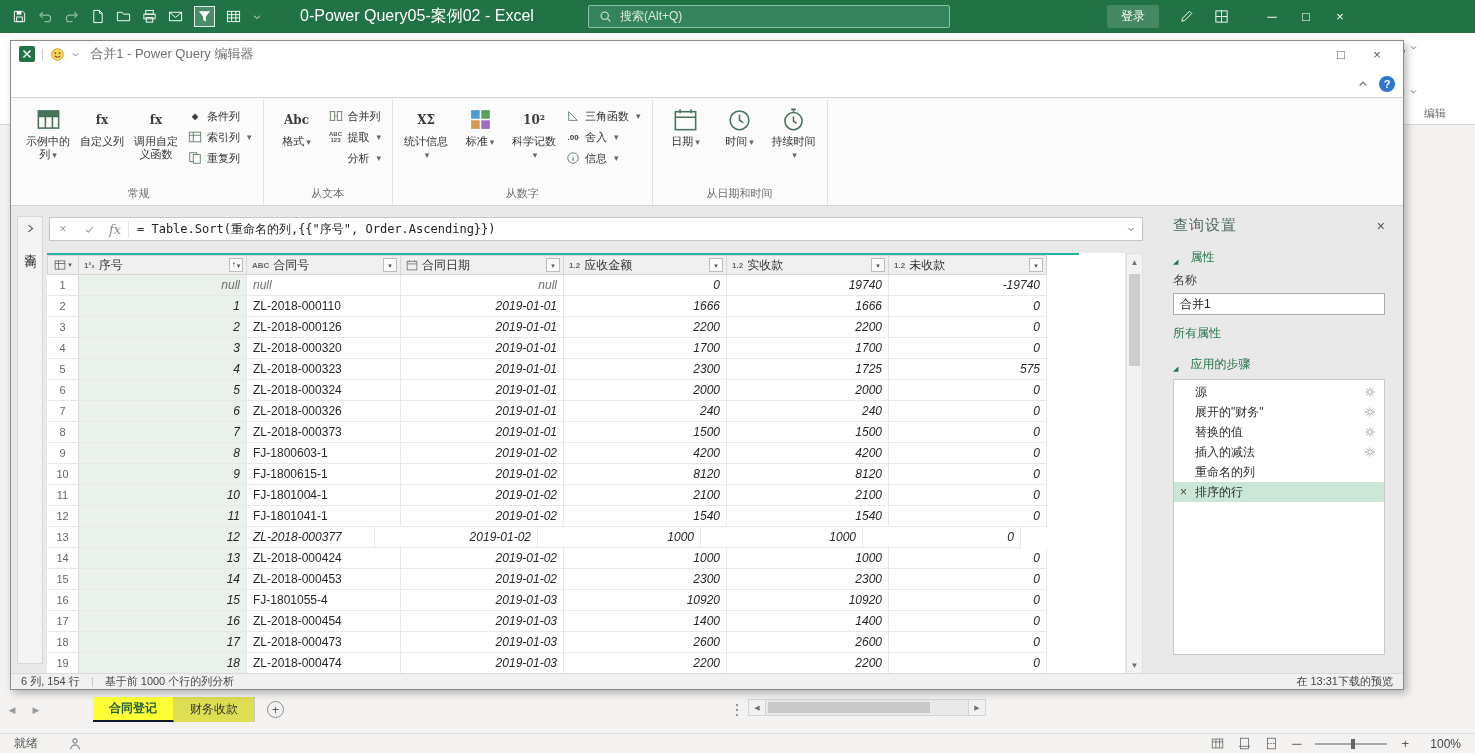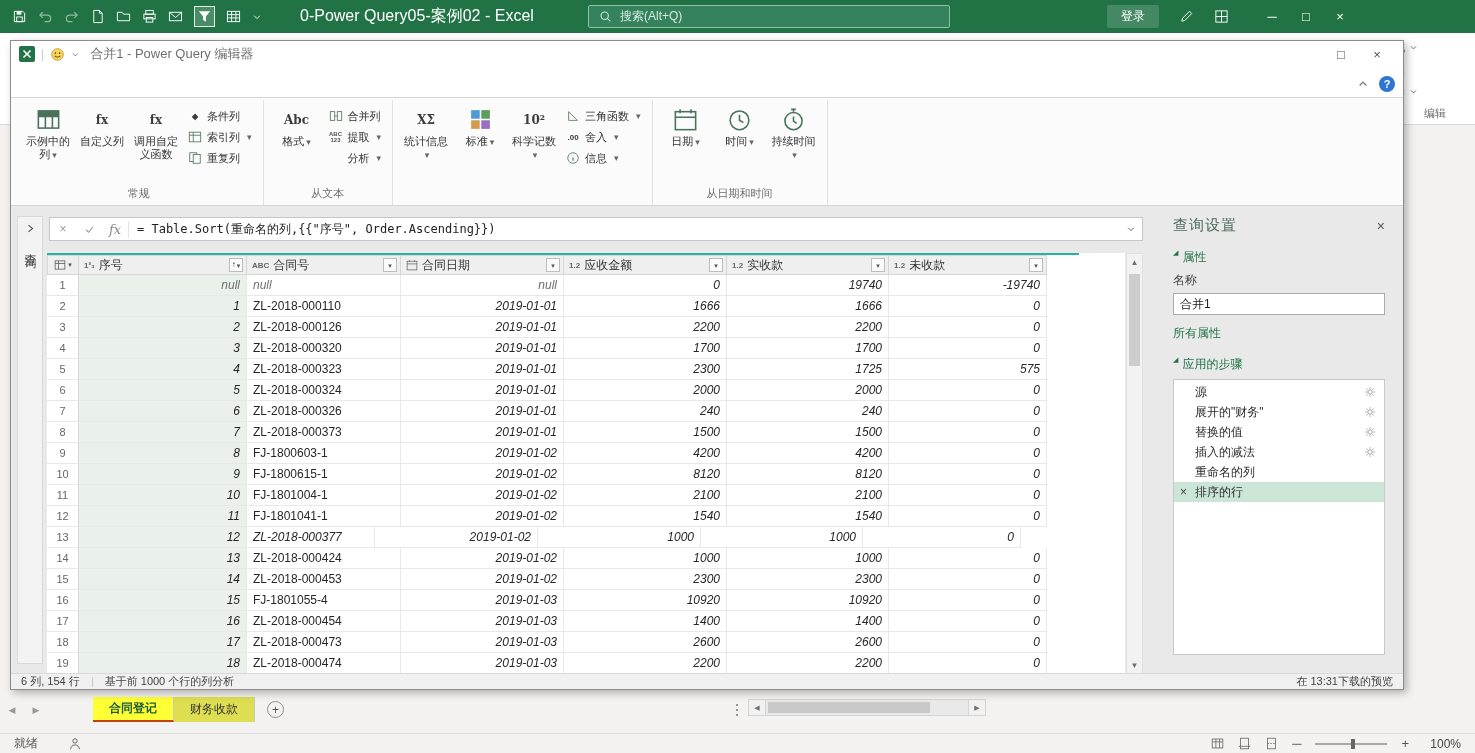--- a/index.html
+++ b/index.html
@@ -102,42 +102,42 @@
 
   .pq-vscroll{position:absolute;left:1115px;top:47px;width:17px;height:421px;background:#f2f2f2;border:1px solid #e0e0e0;display:flex;flex-direction:column;align-items:center}
   .sc-a{width:15px;height:16px;display:flex;align-items:center;justify-content:center;font-size:8px;color:#707070}
   .sc-track{flex:1;width:100%;position:relative}
   .sc-thumb{position:absolute;left:2px;top:4px;width:11px;height:92px;background:#cdcdcd}
 
   .pq-settings{position:absolute;left:1150px;top:0;width:236px;bottom:0;padding:10px 12px 8px}
   .qs-titlerow{display:flex;align-items:center}
   .qs-title{font-size:15px;color:#4e6b5c;letter-spacing:1px}
   .qs-close{margin-left:auto;color:#555;font-size:14px}
-  .qs-h{display:flex;align-items:flex-start;gap:4px;color:#217346;font-size:12px;margin:14px 0 6px}
+  .qs-h{display:flex;align-items:flex-end;gap:12px;color:#217346;font-size:12px;margin:14px 0 6px}
   .qs-exp{font-size:7px;color:#217346}
   .qs-sub{color:#444;font-size:12px;margin:6px 0 4px}
   .qs-input{width:100%;height:22px;border:1px solid #ababab;padding:2px 6px;font-size:12px;font-family:"Liberation Sans",sans-serif;color:#222;background:#fff}
   .qs-link{color:#217346;font-size:12px;margin:10px 0 2px}
   .steps{background:#fff;border:1px solid #c9c9c9;margin-top:4px;height:276px;overflow:hidden;padding-top:2px}
   .step{display:flex;align-items:center;height:20px;padding:0 8px 0 6px;font-size:12px;color:#2b2b2b}
   .step.sel{background:#cbe6d6}
   .step-x{width:15px;font-size:12px;color:#444;flex:none}
   .step-label{flex:1;white-space:nowrap;overflow:hidden}
   .step-gear{width:12px;height:12px;color:#8a8a8a;flex:none}
 
   .pq-status{position:absolute;left:0;right:0;bottom:0;height:16px;background:#f0f0f0;border-top:1px solid #d9d9d9;display:flex;align-items:center;padding:0 10px;font-size:11px;color:#444}
   .pq-status .sep{width:1px;height:10px;background:#c9c9c9;margin:0 12px}
   .pq-status .right{margin-left:auto}
 
   
   .xl-tabsrow{position:absolute;left:0;top:697px;width:100%;height:25px;background:#f3f2f1;display:flex;align-items:stretch}
   .nav-a{width:24px;display:flex;align-items:center;justify-content:center;color:#9a9a9a;font-size:9px}
   #sheet-tabs{display:flex;margin-left:45px}
   .sheet-tab{display:flex;align-items:center;padding:0 16px;font-size:12px;border-right:1px solid #c9c9c9;color:#333;background:#dede52}
-  .sheet-tab.active{background:#ffff36;color:#1e5c38;font-weight:bold;border-bottom:2px solid #c2410c}
+  .sheet-tab.active{background:#ffff36;color:#1e5c38;font-weight:bold;border-bottom:2px solid #0f172a}
   .addsheet{align-self:center;margin-left:12px;width:17px;height:17px;border:1px solid #8f8f8f;border-radius:50%;color:#555;font-size:12px;display:flex;align-items:center;justify-content:center}
   .vdots{position:absolute;left:736px;top:702px;display:flex;flex-direction:column;align-items:center}
   .vdots i{width:2px;height:2px;background:#777;border-radius:50%;display:block;margin:1.5px 0}
   .hscroll{position:absolute;left:748px;top:699px;width:238px;height:17px;display:flex;border:1px solid #d4d4d4;background:#e9e9e9}
   .hs-a{width:17px;display:flex;align-items:center;justify-content:center;font-size:7px;color:#707070;background:#f1f1f1}
   .hs-a.l{border-right:1px solid #d4d4d4}.hs-a.r{border-left:1px solid #d4d4d4}
   .hs-track{flex:1;position:relative}
   .hs-thumb{position:absolute;left:2px;top:2px;bottom:2px;width:80%;background:#c9c9c9}
 
   .xl-statusbar{position:absolute;left:0;top:733px;width:100%;height:20px;background:#f3f2f1;border-top:1px solid #dcdcdc;display:flex;align-items:center;padding:0 14px;color:#555}
@@ -449,20 +449,21 @@
                   <svg viewBox="0 0 16 16">
                     <circle cx="8" cy="8" r="6" fill="none" stroke="currentColor"></circle>
                     <path d="M8 5v.3M8 7.5V11" fill="none" stroke="currentColor" stroke-width="1.4"></path>
                   </svg>
                 </div>
                 <div class="slabel">信息</div>
                 <span class="ddc">▾</span>
               </div>
             </div>
           </div>
+          <div class="grp-label">从数字</div>
         </div>
         <div class="grp">
           <div class="grp-items">
             <div class="bigbtn">
               <div class="bicon">
                 <svg viewBox="0 0 16 16">
                   <rect x="1.5" y="3" width="13" height="11.5" fill="none" stroke="currentColor"></rect>
                   <path d="M1.5 6.5h13M4.5 1.5V4M11.5 1.5V4" fill="none" stroke="currentColor"></path>
                 </svg>
               </div>

